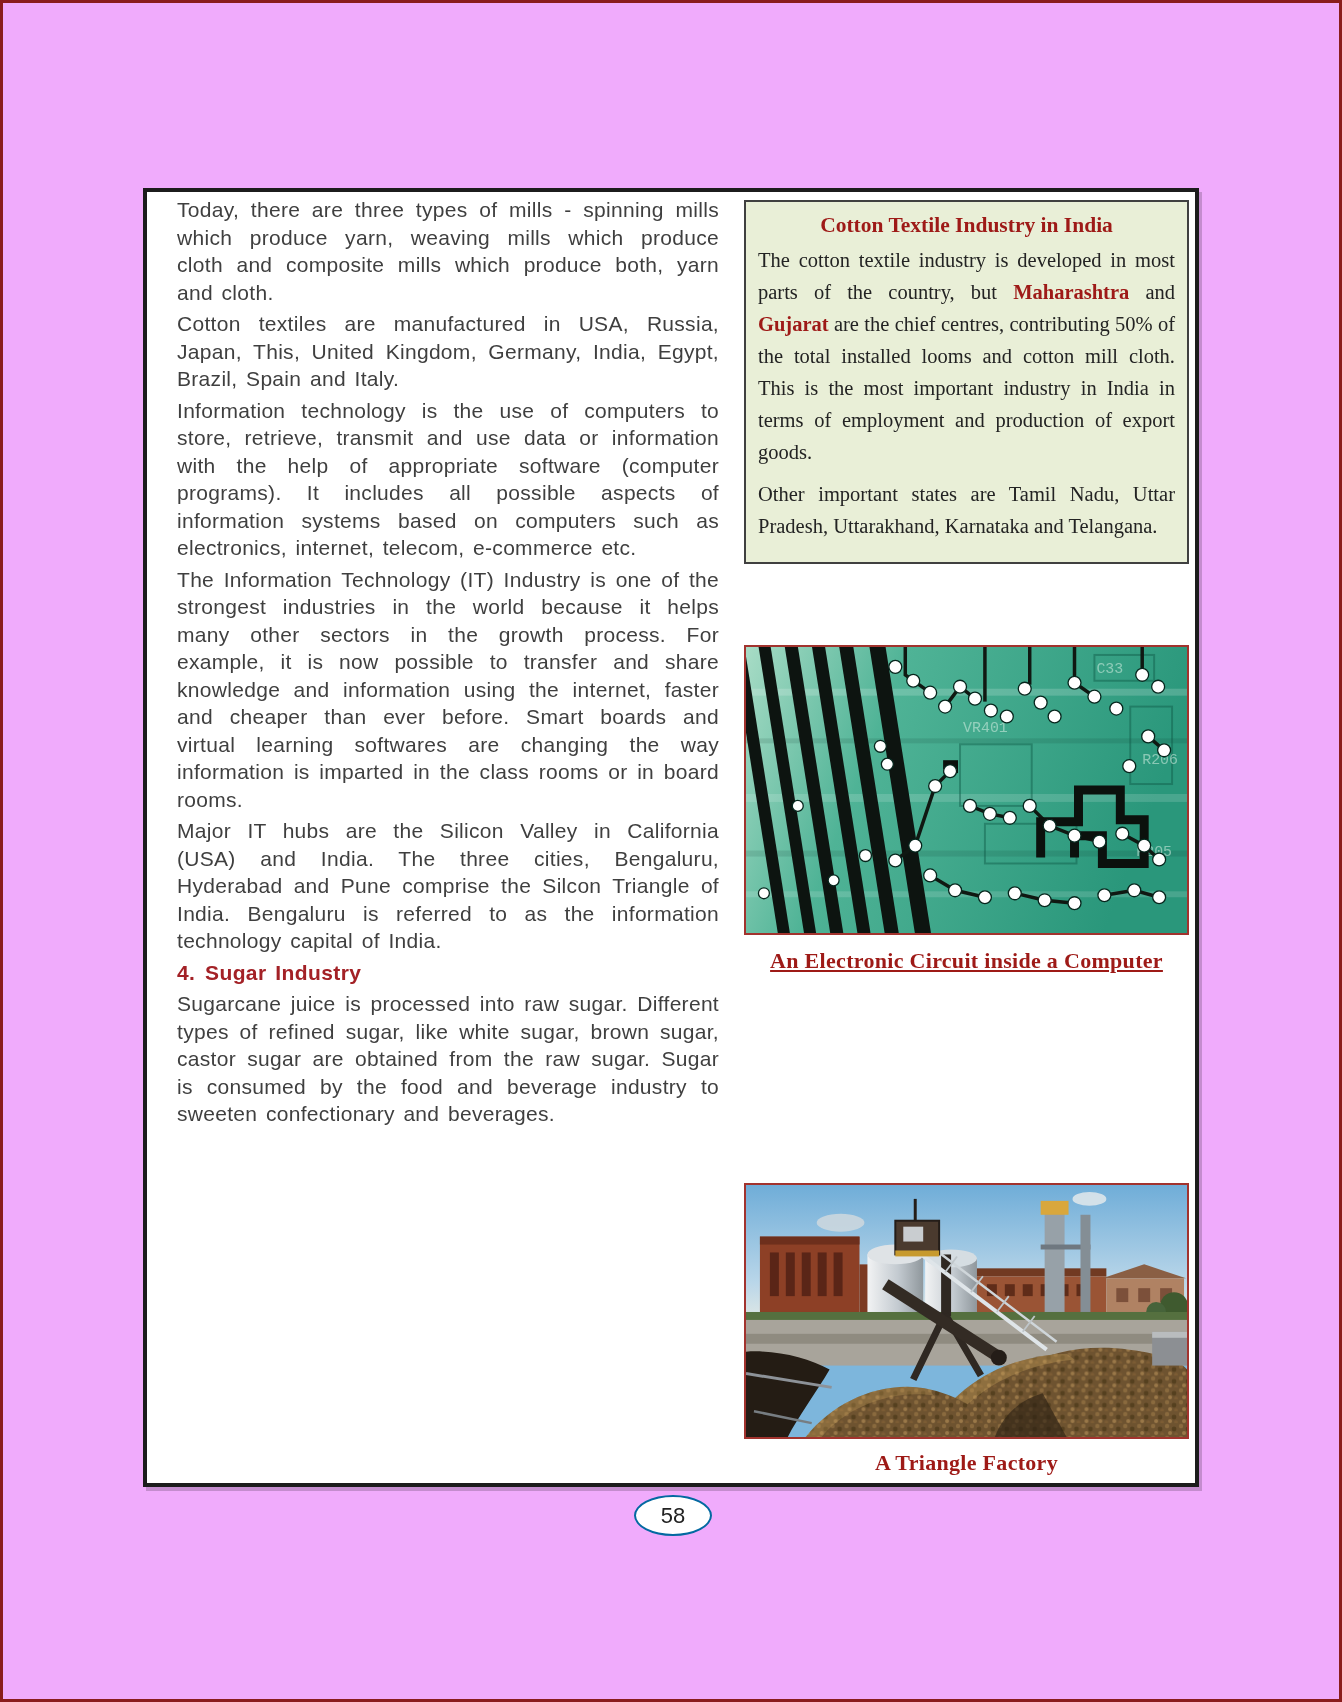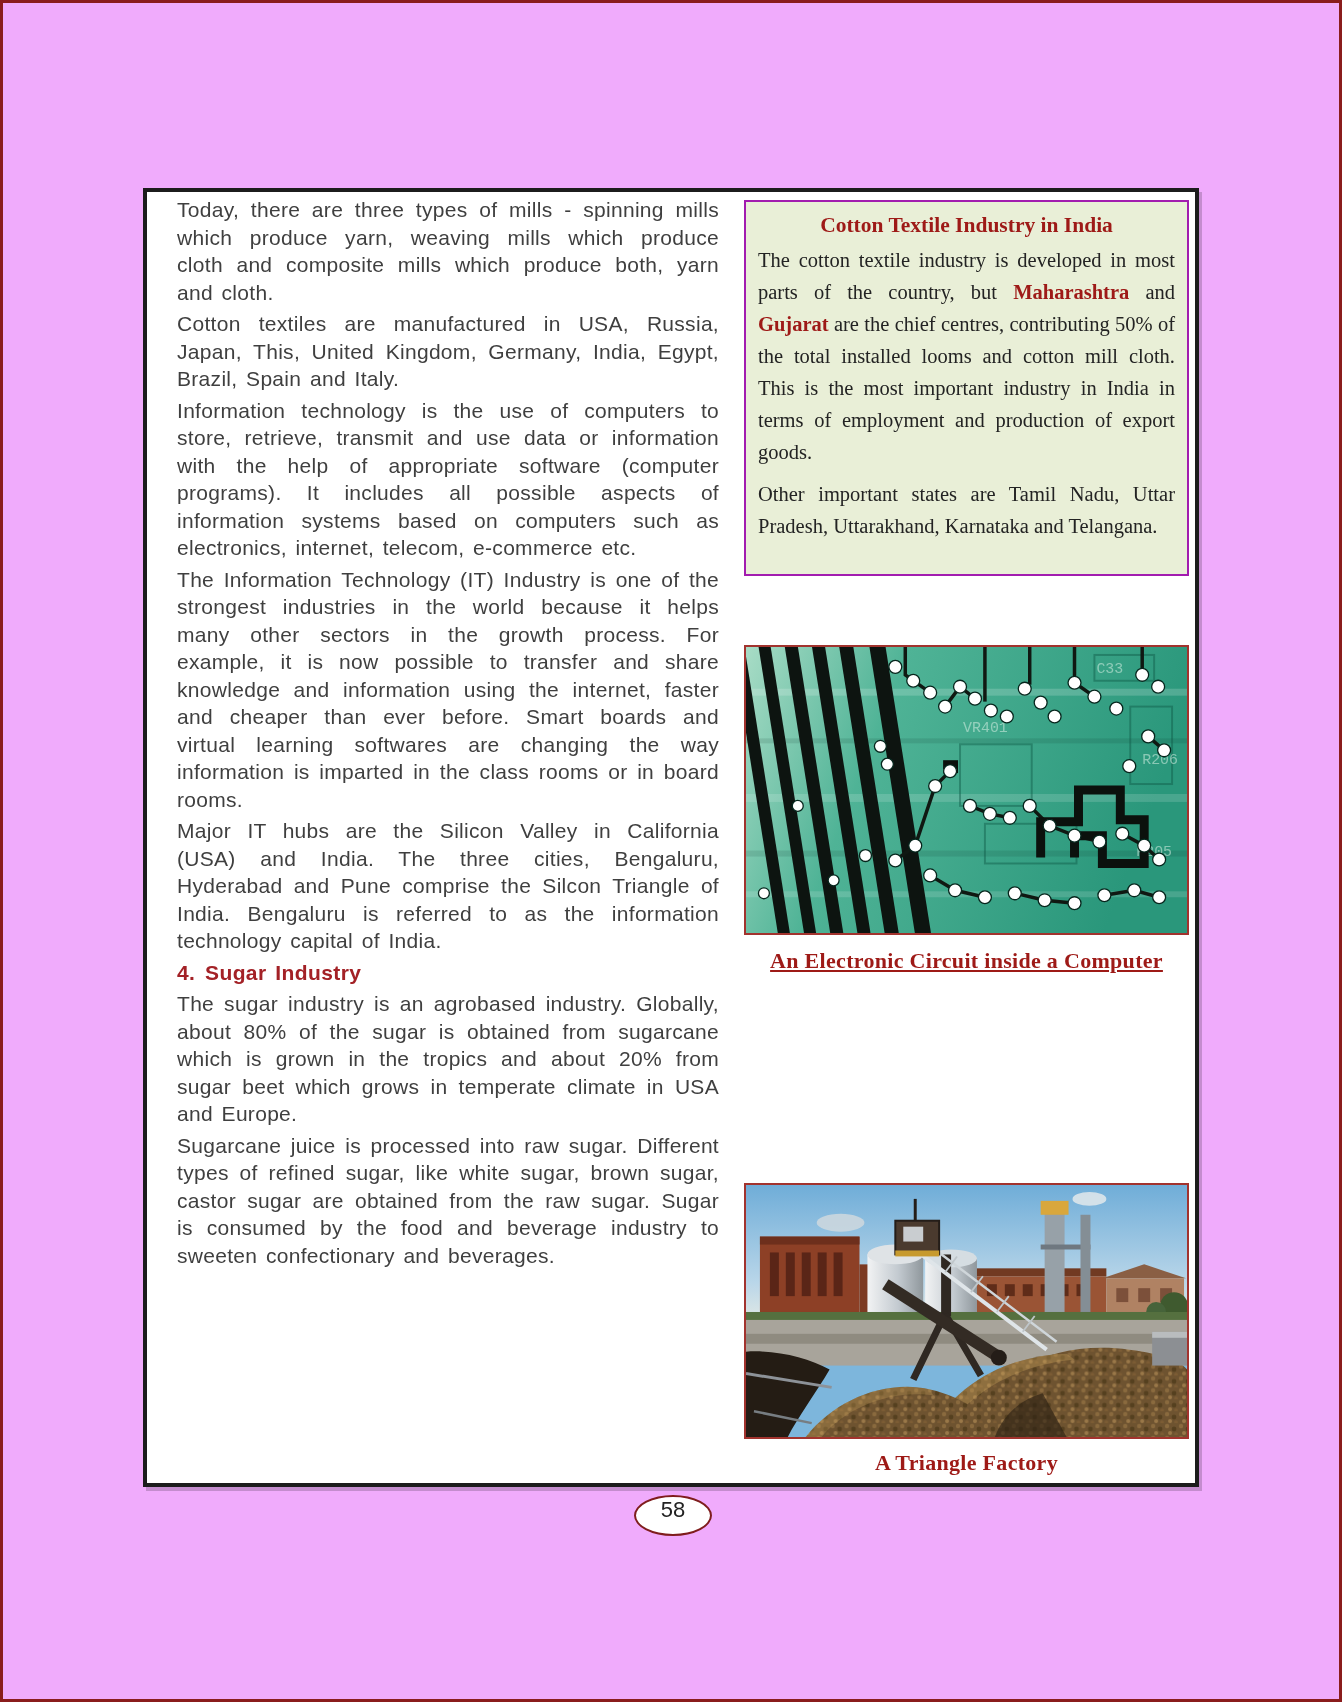--- a/index.html
+++ b/index.html
@@ -36,22 +36,22 @@
   }
   .lc-heading .num{display:inline-block;width:28px;}
   
   .col-right{
     position:absolute;left:597px;top:0;width:445px;height:1288px;
   }
   .info-box{
     position:absolute;left:0;top:8px;width:445px;min-height:294px;
     box-sizing:border-box;
     background:#e9efd7;
-    border:2px solid #a21caf;
-    padding:6px 12px 16px 12px;
+    border:2px solid #404040;
+    padding:6px 12px 4px 12px;
     font-family:"Liberation Serif",serif;
     color:#232323;
   }
   .info-title{
     text-align:center;font-weight:bold;
     color:#9e1a17;font-size:21.5px;line-height:30px;
     margin:2px 0 4px 0;
   }
   .info-para{
     font-size:20.5px;line-height:32px;
@@ -73,41 +73,40 @@
     font-family:"Liberation Serif",serif;font-weight:bold;
     font-size:22px;color:#9e1a17;letter-spacing:0.3px;
   }
   .cap-1{top:756px;text-decoration:underline;}
   .cap-2{top:1258px;}
   
   .page-number{
     position:absolute;left:631px;top:1492px;
     width:78px;height:41px;
     background:#ffffff;
-    border:2px solid #7f1d1d;
+    border:2px solid #0369a1;
     border-radius:50%;
     box-sizing:border-box;
-    display:flex;justify-content:center;
+    display:flex;align-items:center;justify-content:center;
     font-size:22px;color:#222222;
   }
 </style>
 </head>
 <body>
 
 <div class="page">
   <div class="content-box">
 
     <div class="col-left">
       <p>Today, there are three types of mills - spinning mills which produce yarn, weaving mills which produce cloth and composite mills which produce both, yarn and cloth.</p>
       <p>Cotton textiles are manufactured in USA, Russia, Japan, This, United Kingdom, Germany, India, Egypt, Brazil, Spain and Italy.</p>
       <p>Information technology is the use of computers to store, retrieve, transmit and use data or information with the help of appropriate software (computer programs). It includes all possible aspects of information systems based on computers such as electronics, internet, telecom, e-commerce etc.</p>
       <p>The Information Technology (IT) Industry is one of the strongest industries in the world because it helps many other sectors in the growth process. For example, it is now possible to transfer and share knowledge and information using the internet, faster and cheaper than ever before. Smart boards and virtual learning softwares are changing the way information is imparted in the class rooms or in board rooms.</p>
       <p>Major IT hubs are the Silicon Valley in California (USA) and India. The three cities, Bengaluru, Hyderabad and Pune comprise the Silcon Triangle of India. Bengaluru is referred to as the information technology capital of India.</p>
       <p class="lc-heading"><span class="num">4.</span><span>Sugar Industry</span></p>
-      <p>The sugar industry is an agrobased industry. Globally, about 80% of the sugar is obtained from sugarcane which is grown in the tropics and about 20% from sugar beet which grows in temperate climate in USA and Europe.</p>
       <p>Sugarcane juice is processed into raw sugar. Different types of refined sugar, like white sugar, brown sugar, castor sugar are obtained from the raw sugar. Sugar is consumed by the food and beverage industry to sweeten confectionary and beverages.</p>
     </div>
 
     <div class="col-right">
 
       <div class="info-box">
         <div class="info-title">Cotton Textile Industry in India</div>
         <p class="info-para"><span>The cotton textile industry is developed in most parts of the country, but </span><span class="accent">Maharashtra</span><span> and </span><span class="accent">Gujarat</span><span> are the chief centres, contributing 50% of the total installed looms and cotton mill cloth. This is the most important industry in India in terms of employment and production of export goods.</span></p>
         <p class="info-para">Other important states are Tamil Nadu, Uttar Pradesh, Uttarakhand, Karnataka and Telangana.</p>
       </div>

